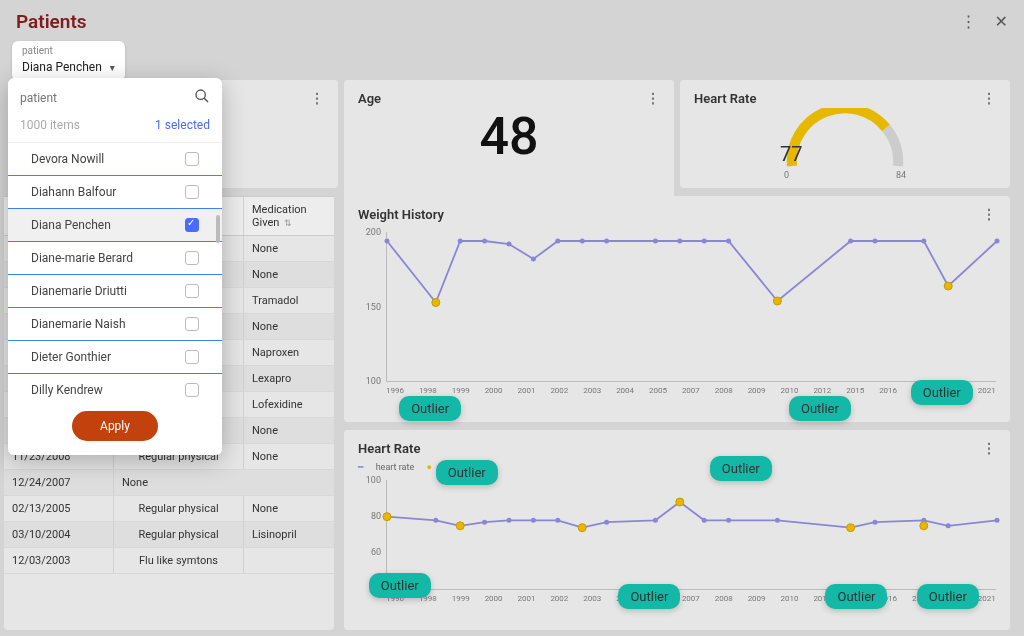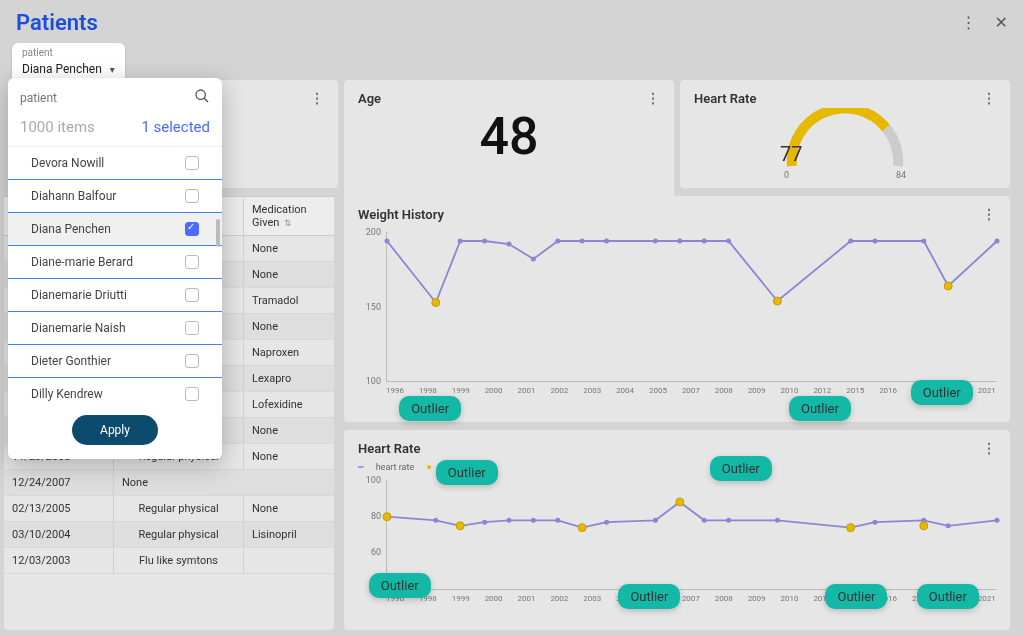--- a/index.html
+++ b/index.html
@@ -1,19 +1,19 @@
 <!DOCTYPE html>
 <html><head>
 <meta charset="utf-8">
 <style>
 * { box-sizing: border-box; margin: 0; padding: 0; font-family: -apple-system, BlinkMacSystemFont, "Segoe UI", Roboto, sans-serif; }
 body { background: #d4d4d4; width: 1024px; height: 636px; overflow: hidden; position: relative; }
 
 .header { display: flex; align-items: center; padding: 10px 16px 4px 16px; }
-.header h1 { font-size: 22px; font-weight: 600; color: #1d4ed8; flex: 1; }
+.header h1 { font-size: 19px; font-weight: 600; color: #7f1d1d; flex: 1; }
 .header-icons { display: flex; gap: 18px; align-items: center; color: #555; }
 .icon-btn { cursor: pointer; font-size: 16px; color: #555; }
 
 .patient-chip { display: inline-block; background: #fff; border-radius: 6px; padding: 4px 10px 6px 10px; margin: 4px 0 0 12px; box-shadow: 0 1px 3px rgba(0,0,0,0.15); }
 .patient-chip .label { font-size: 10px; color: #888; display:block; }
 .patient-chip .val { font-size: 12px; color: #222; }
 .chev { font-size: 10px; margin-left: 4px; color: #555; }
 
 .content { position: absolute; top: 80px; left: 0; right: 0; bottom: 0; padding: 0 8px; }
 
@@ -57,30 +57,30 @@
 .col-date { width: 110px; border-right: 1px solid #d0d0d0;}
 .col-reason { width: 130px; border-right: 1px solid #d0d0d0; text-align: center;}
 .col-med { flex: 1; }
 .sort-ic { font-size: 9px; color: #999; margin-left: 2px;}
 
 
 .popup { position: absolute; left: 8px; top: 78px; width: 214px; background: #fff; border-radius: 6px; box-shadow: 0 6px 24px rgba(0,0,0,0.25); z-index: 100; overflow: hidden;}
 .popup-search { display: flex; align-items: center; padding: 10px 12px 8px; }
 .popup-search input { border: none; outline: none; flex: 1; font-size: 12px; color: #888; }
 .search-ic { color: #666; font-size: 15px; }
-.popup-meta { display: flex; justify-content: space-between; padding: 2px 12px 10px; font-size: 15px; border-bottom: 1px solid #eee;}
+.popup-meta { display: flex; justify-content: space-between; padding: 2px 12px 10px; font-size: 12px; border-bottom: 1px solid #eee;}
 .popup-meta .cnt { color: #aaa; }
 .popup-meta .sel { color: #4a6bff; }
 .popup-list { max-height: 256px; overflow-y: auto; position: relative;}
 .popup-item { display: flex; align-items: center; justify-content: space-between; padding: 9px 23px; font-size: 12px; color: #444; border-bottom: 1px solid #3b82f6;}
 .popup-item.sel { background: #f0f0f0; }
 .chk { width: 14px; height: 14px; border: 1.5px solid #bbb; border-radius: 3px; flex-shrink: 0;}
 .chk.on { background: #4a6bff; border-color: #4a6bff; position: relative;}
 .chk.on::after { content: "✓"; color: #fff; font-size: 10px; position: absolute; top: -2px; left: 1px;}
-.apply-btn { display: block; margin: 12px auto 14px; background: #0c4a6e; color: #fff; border: none; border-radius: 18px; padding: 8px 28px; font-size: 12px; cursor: pointer;}
+.apply-btn { display: block; margin: 12px auto 14px; background: #c2410c; color: #fff; border: none; border-radius: 18px; padding: 8px 28px; font-size: 12px; cursor: pointer;}
 .scroll-ind { position: absolute; right: 2px; top: 72px; width: 4px; height: 28px; background: #bbb; border-radius: 2px;}
 
 svg.line-chart { position: absolute; inset: 0; width: 100%; height: 100%; overflow: visible;}
 .series-line { fill: none; stroke: #8a86d5; stroke-width: 1.8; }
 .pt { fill: #8a86d5; }
 .pt-out { fill: #e6b800; stroke: #c79b00; stroke-width: 1;}
 </style>
 </head>
 <body>
 

